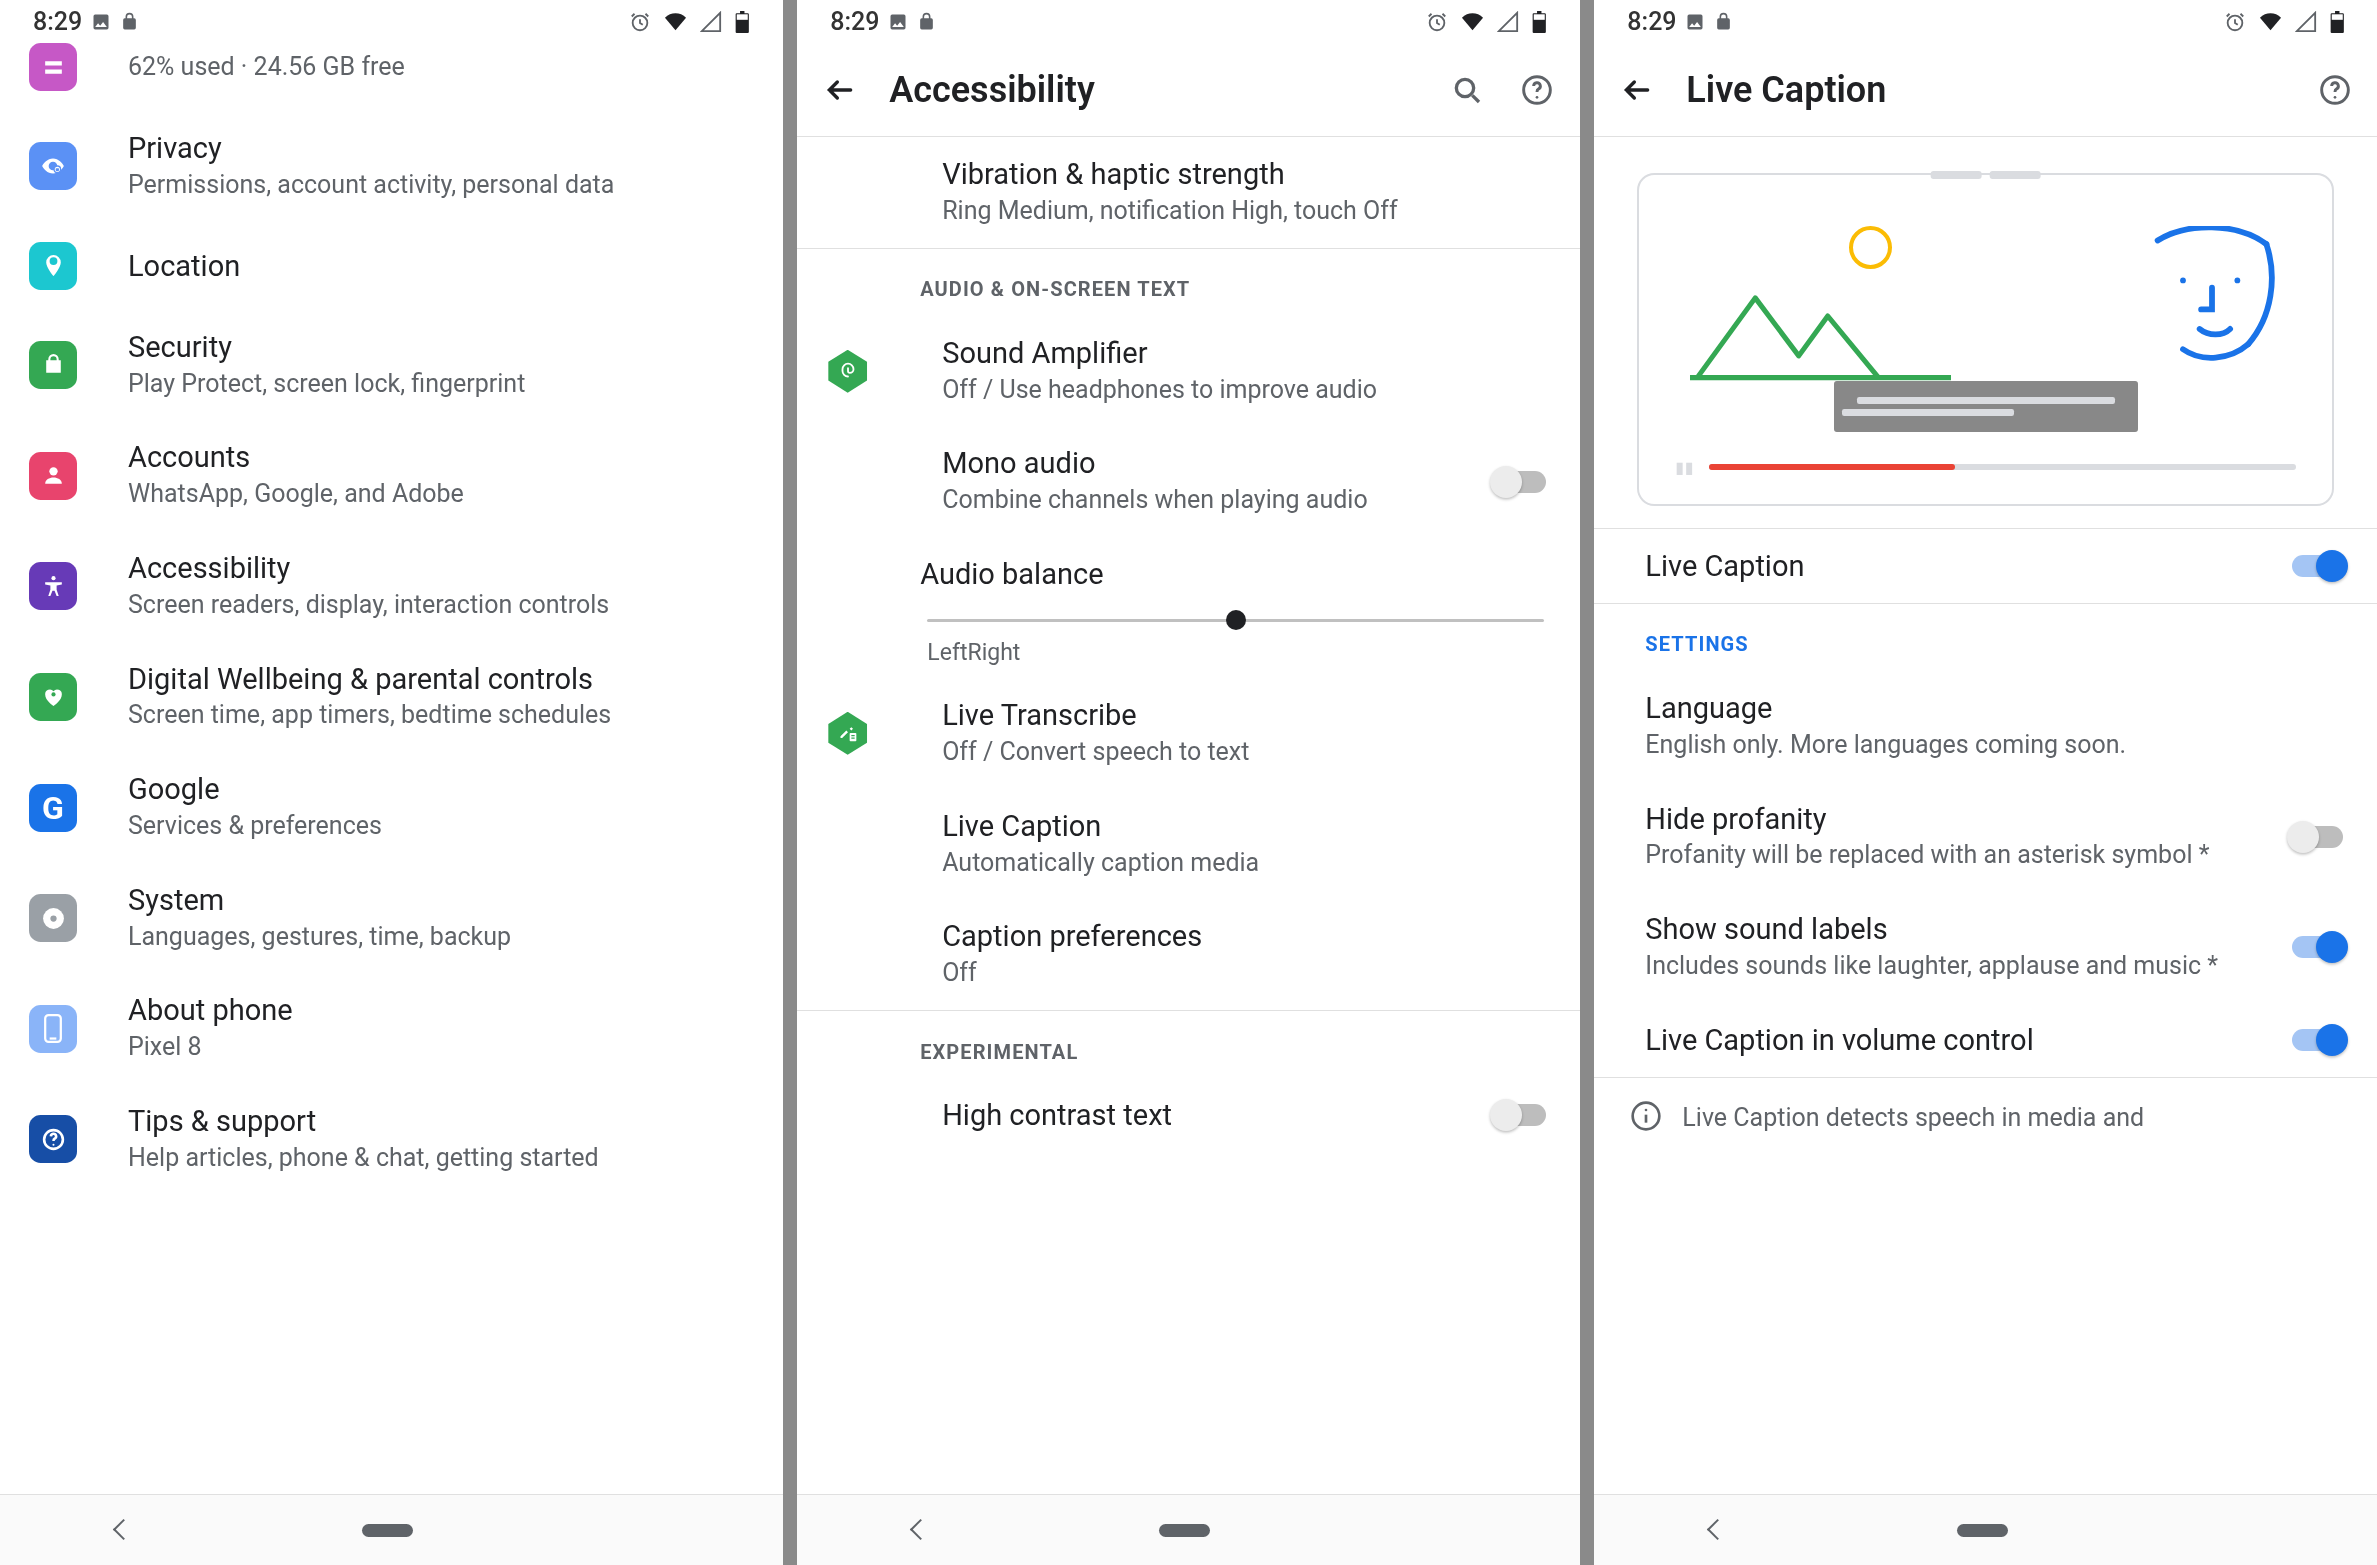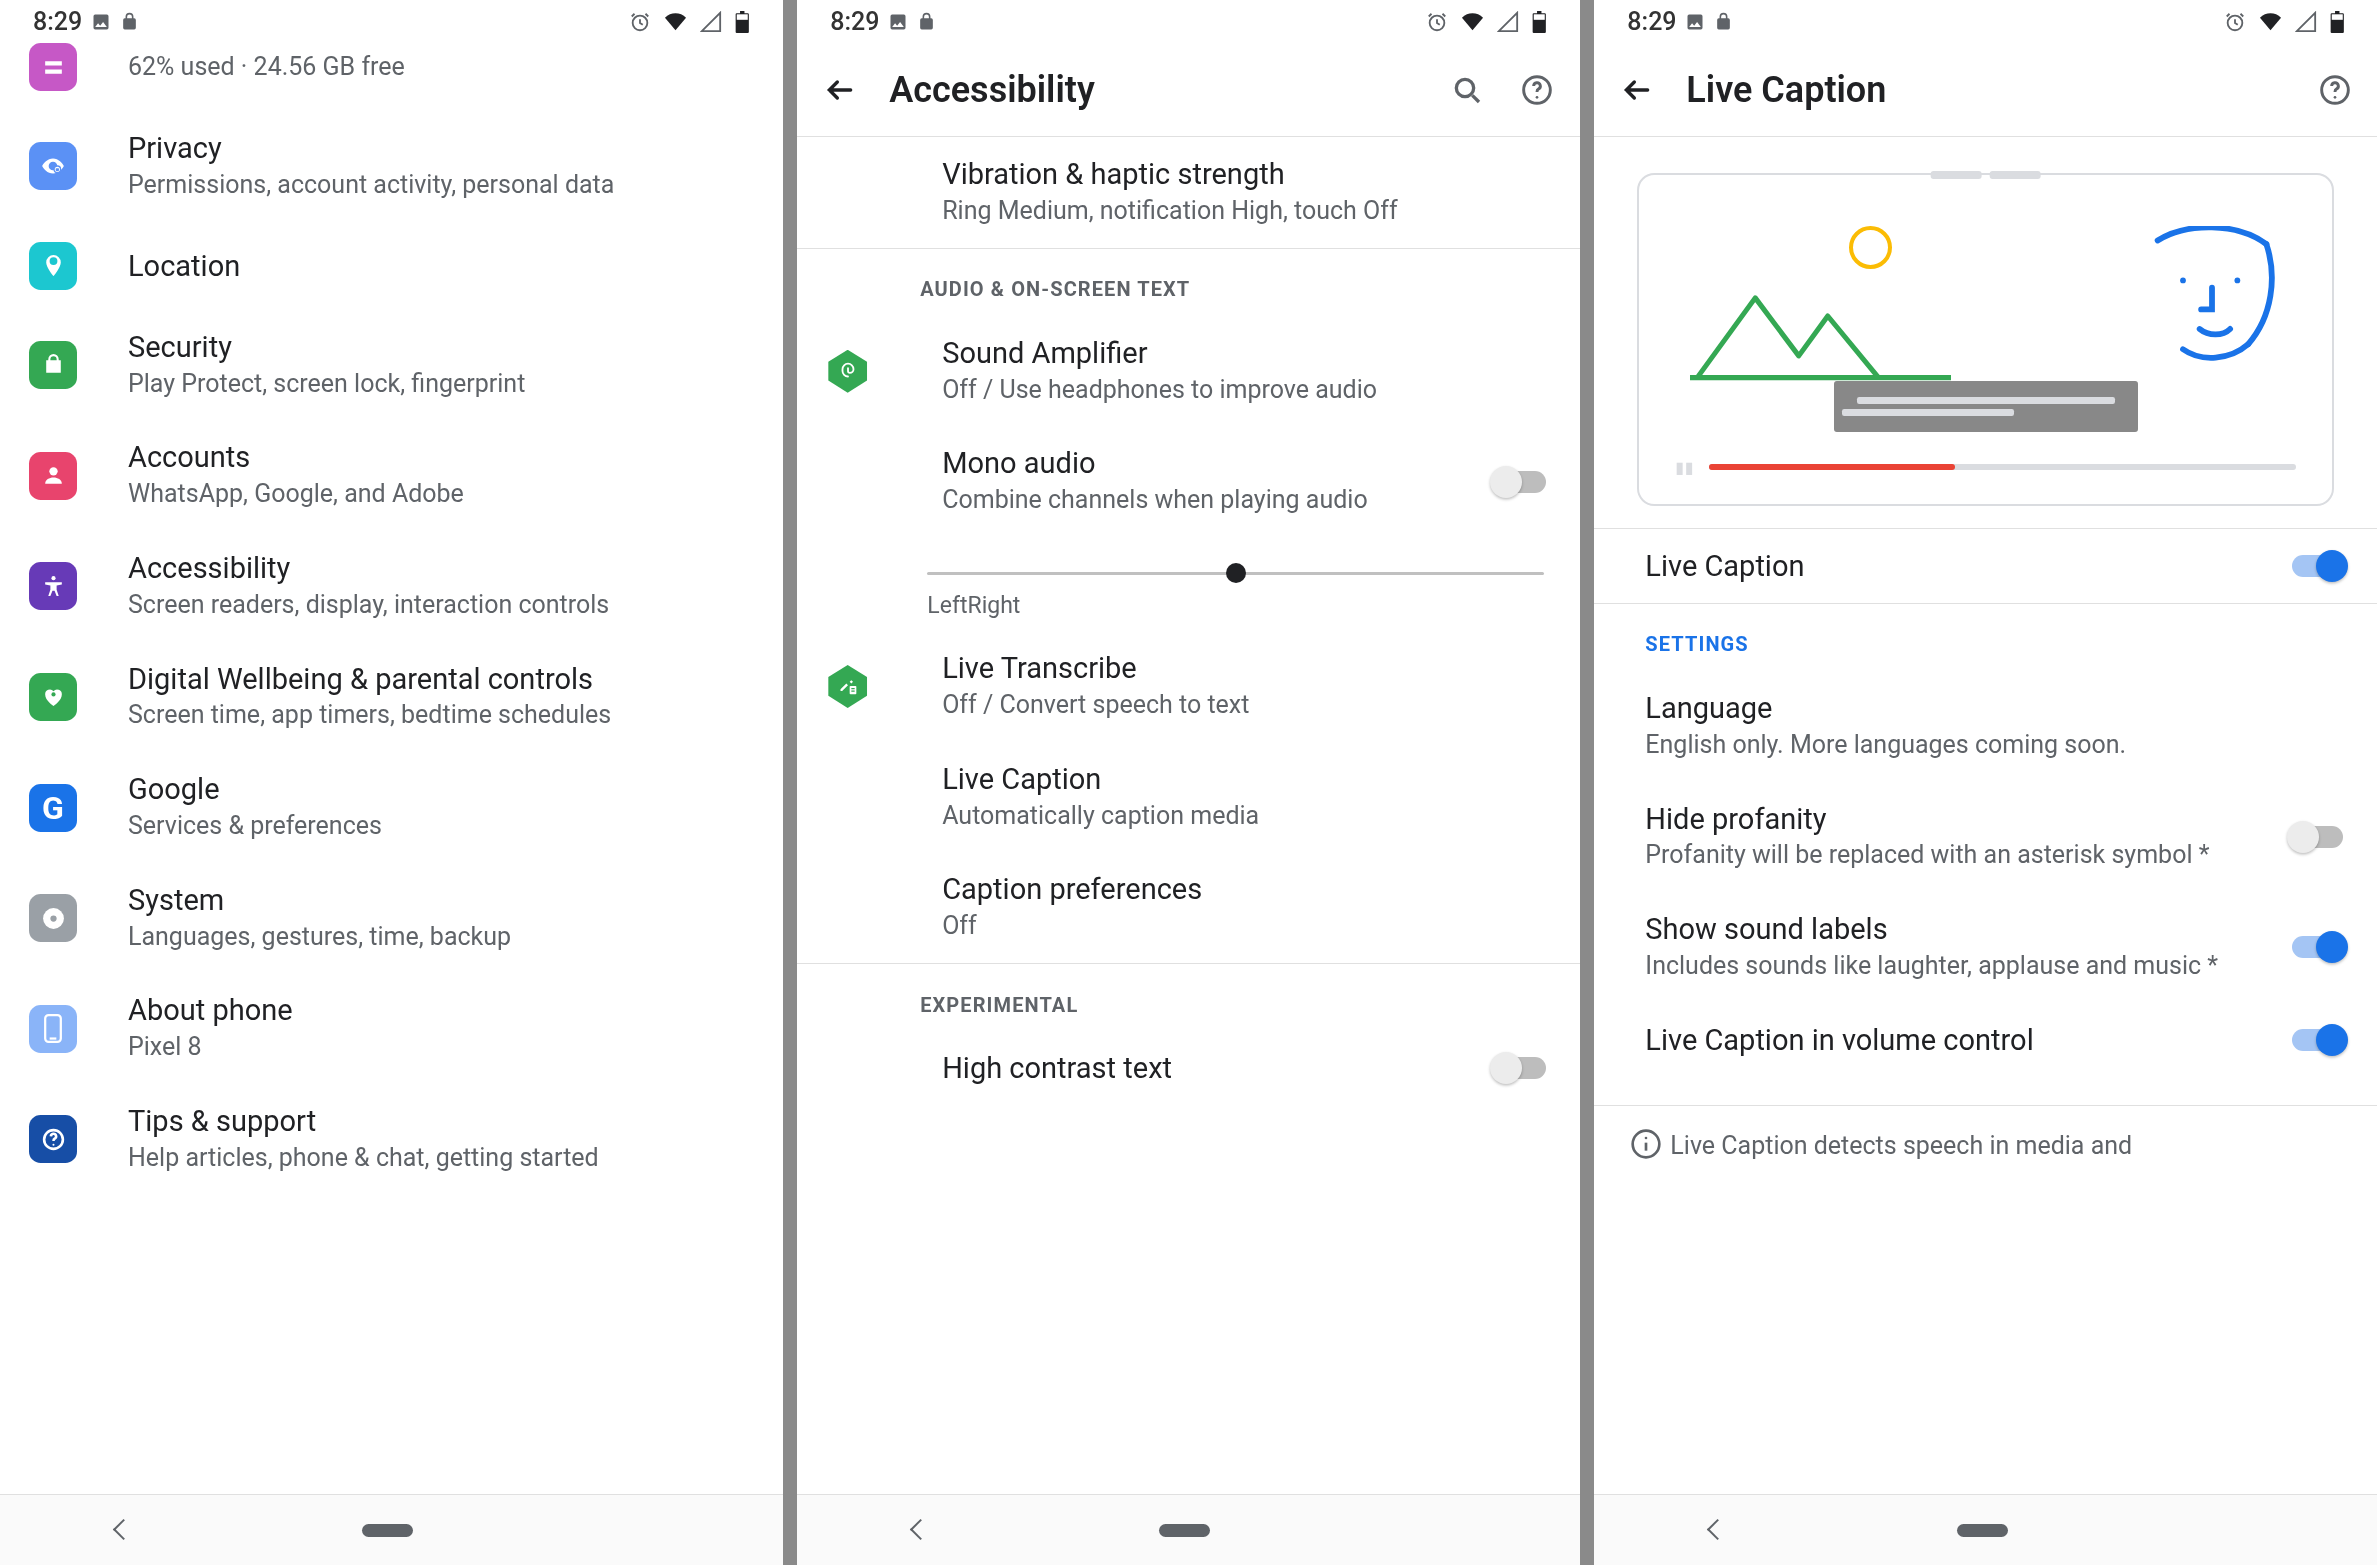--- a/index.html
+++ b/index.html
@@ -167,25 +167,24 @@
   .lc-controls { position:absolute; bottom:27.5px; left:36px; right:36px; display:flex; align-items:center; gap:14.5px;}
   .lc-pause { color:#dadce0; font-size:16px; letter-spacing:0.7px; }
   .lc-progress-track { flex:1; height:5.8px; background:#dadce0; border-radius:2.9px; position:relative;}
   .lc-progress-fill { width:42%; height:5.8px; background:#ea4335; border-radius:2.9px;}
 
   
   .lc-row { padding-left: 51px; }
   .lc-row .text .title { font-size: 29px;}
   .lc-row .text .sub { font-size: 25px;}
   .lc-info-row {
-    display:flex; align-items: flex-start; gap:8px;
+    display:flex; align-items: flex-start; gap:20px;
     padding: 22px 43px 7.2px 36px;
     border-top: 0.7px solid #e0e0e0;
     color: #5f6368;
-    margin-top: 28px;
   }
   .lc-info-row .txt { font-size:25px; line-height:1.4;}
 
   
   .navbar {
     height: 72px;
     border-top: 0.7px solid #e0e0e0;
     display: flex;
     justify-content: space-around;
     align-items: center;
@@ -480,20 +479,21 @@
       </div>
       <div class="trailing">
         <div class="toggle">
             <div class="track"></div>
             <div class="thumb"></div>
           </div>
       </div>
     </div>
 
     <div class="row slider-row">
+      <span class="slider-title">Audio balance</span>
       <div class="slider-track">
           <div class="slider-thumb"></div>
         </div>
       <div class="slider-labels">
         <span>Left</span>
         <span>Right</span>
       </div>
     </div>
 
     <div class="row">

